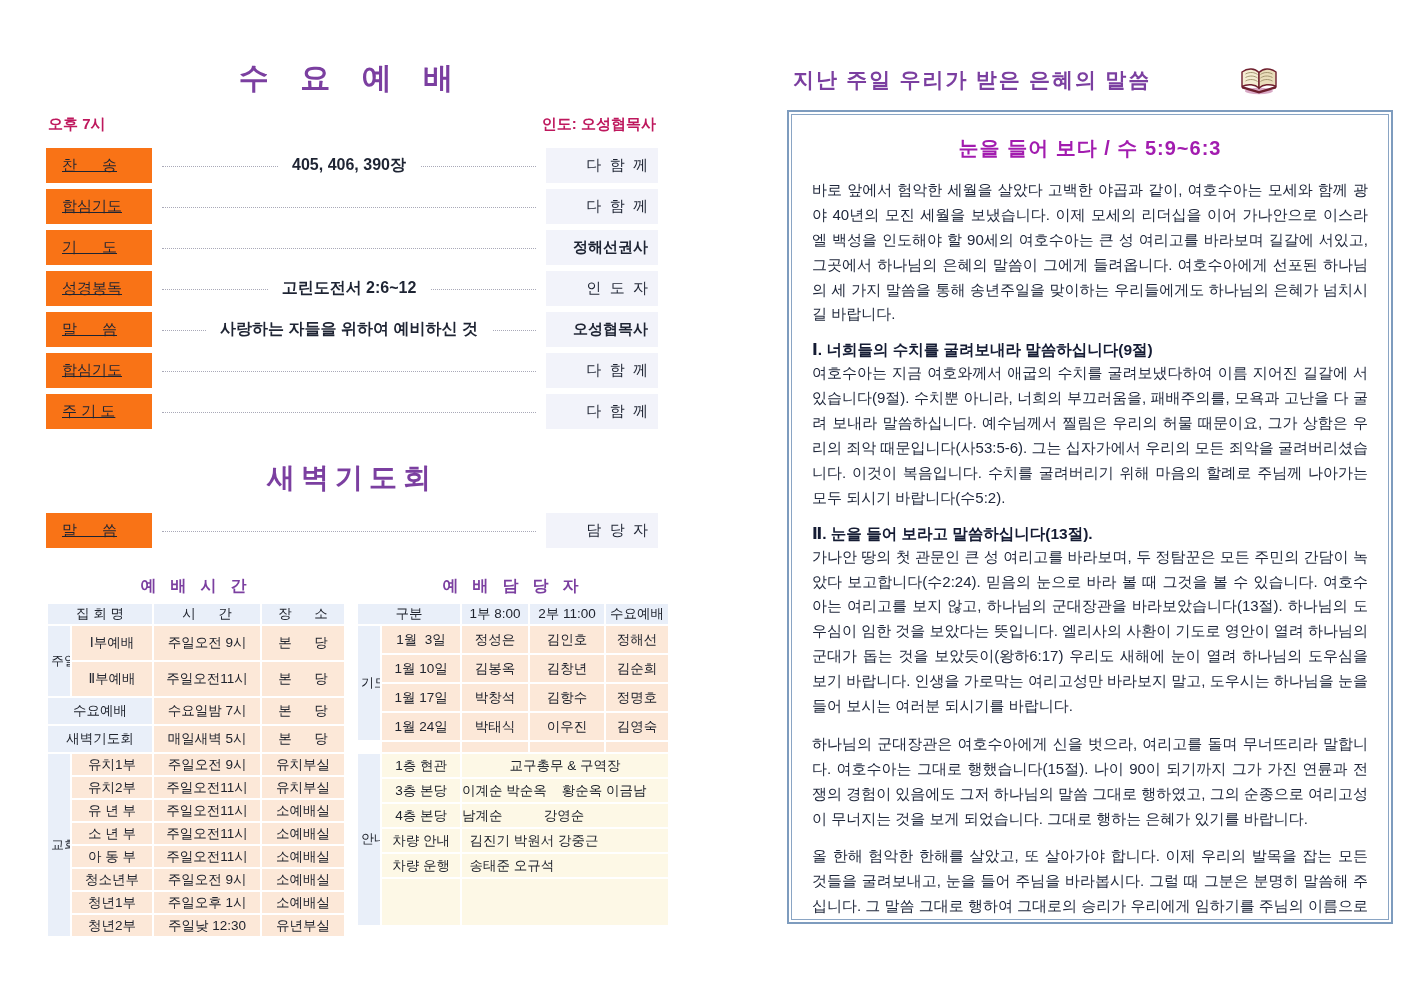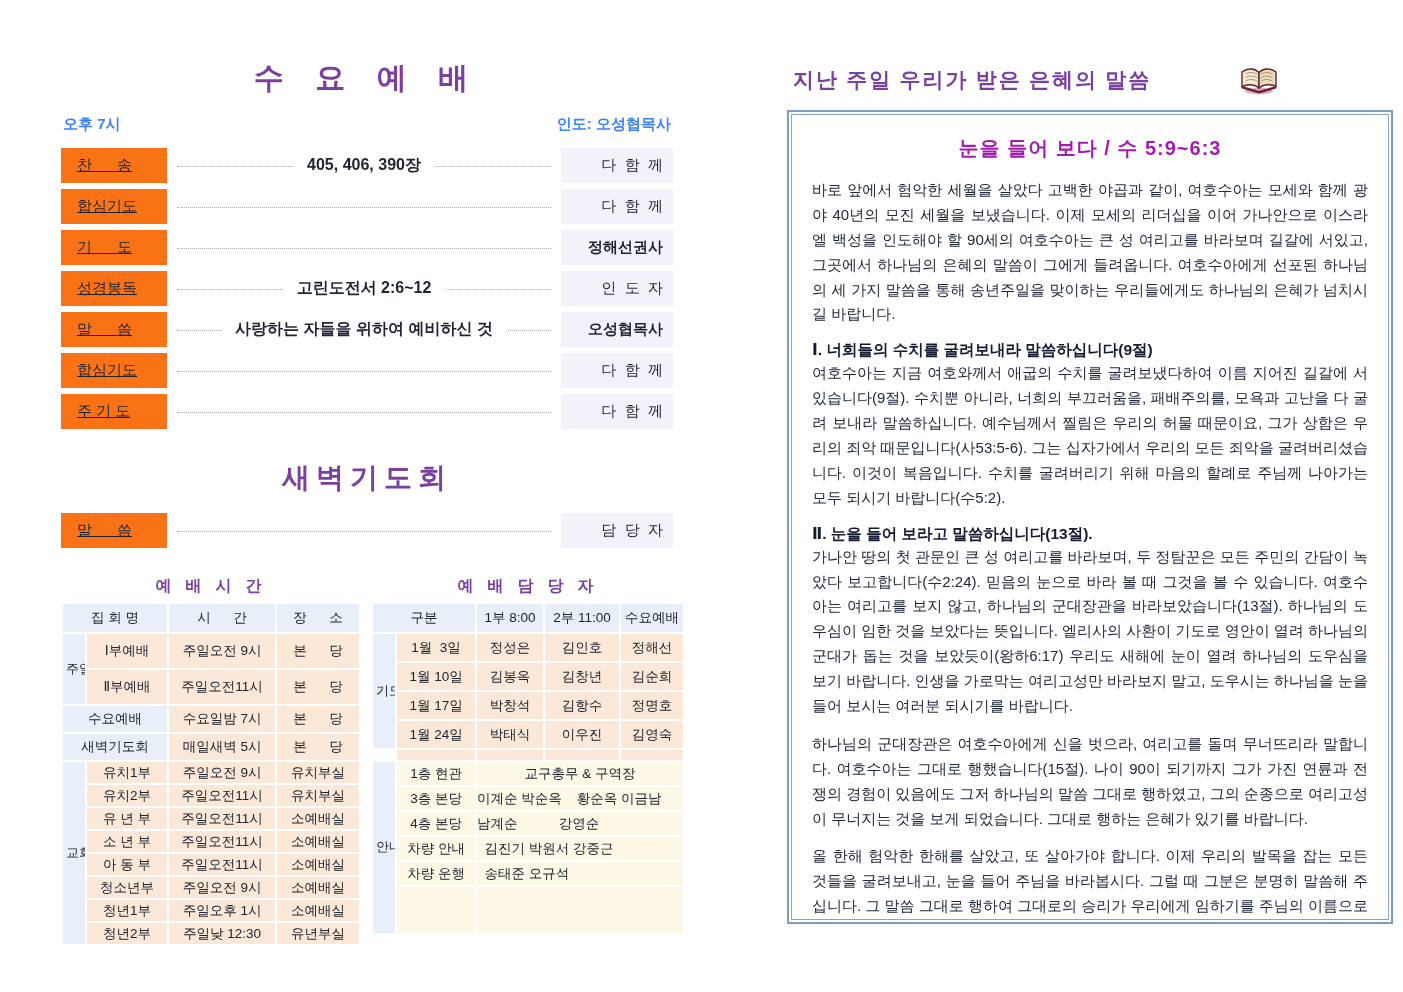--- a/index.html
+++ b/index.html
@@ -1,45 +1,45 @@
 <!DOCTYPE html>
 <html><head>
 <meta charset="utf-8">
 <style>
   * { margin:0; padding:0; box-sizing:border-box; }
   html,body { width:1403px; height:992px; background:#ffffff; overflow:hidden;
     font-family:"Liberation Sans","DejaVu Sans",sans-serif; color:#1e2433; }
   .page { position:absolute; top:58px; }
-  .page-left { left:61px; width:612px; }
+  .page-left { left:46px; width:612px; }
   .page-right { left:755px; width:606px;margin-left:32px; }
 
   .big-title { text-align:center; color:#7b3fa0; font-family:"Liberation Serif","DejaVu Serif",serif;
     font-weight:bold; font-size:30px; letter-spacing:12px; }
   .info-row { display:flex; justify-content:space-between; font-weight:bold; font-size:15px;
-    margin:16px 2px 14px 2px; color:#3b82f6; }
+    margin:16px 2px 14px 2px; color:#be185d; }
 
   .wrows { display:flex; flex-direction:column; gap:6px; }
   .wrow { display:flex; height:35px; }
   .wlabel { width:106px; background:#f97316; display:flex; align-items:center;
     padding-left:16px; font-size:15px; white-space:pre;text-decoration:underline; }
   .wcenter { flex:1; position:relative; display:flex; align-items:center; justify-content:center; margin:0 2px; }
   .leader { position:absolute; left:8px; right:8px; top:50%; border-top:1px dotted #a9a9b8; }
   .ctext { position:relative; background:#ffffff; padding:0 14px; font-weight:bold; font-size:16px; white-space:pre; }
   .wright { width:112px; background:#f2f3fa; display:flex; align-items:center; justify-content:flex-end;
     padding-right:10px; font-size:15px; white-space:pre; }
   .wright.strong { font-weight:bold; }
 
   .dawn-title { margin-top:30px; margin-bottom:16px; font-size:28px; letter-spacing:6px; }
 
   .tables { display:flex; gap:10px; margin-top:28px; }
   .tbl-title { text-align:center; color:#7b3fa0; font-weight:bold; font-size:16px; letter-spacing:5px;
     margin-bottom:5px; font-family:"Liberation Serif","DejaVu Serif",serif; }
   table { border-collapse:separate; border-spacing:2px; table-layout:fixed; font-size:13.5px; color:#20242e; }
   td { text-align:center; white-space:pre; overflow:hidden; }
-  .th { background:#e9eff9; height:28px;margin-top:23px; }
+  .th { background:#e9eff9; height:20px;margin-top:23px; }
   .c  { background:#fce8d8; }
   .grp { background:#e9eff9; }
   .cream { background:#fdf8e6; }
   .vlabel { word-break:break-all; line-height:1.45; font-size:13px; padding:0 3px; }
   .school { line-height:2.05; }
   .r-big td { height:34px; }
   .r-mid td { height:26px; }
   .r-sm td { height:21px; }
   .r-k td { height:27px; }
   .r-gap td { height:10px; }

